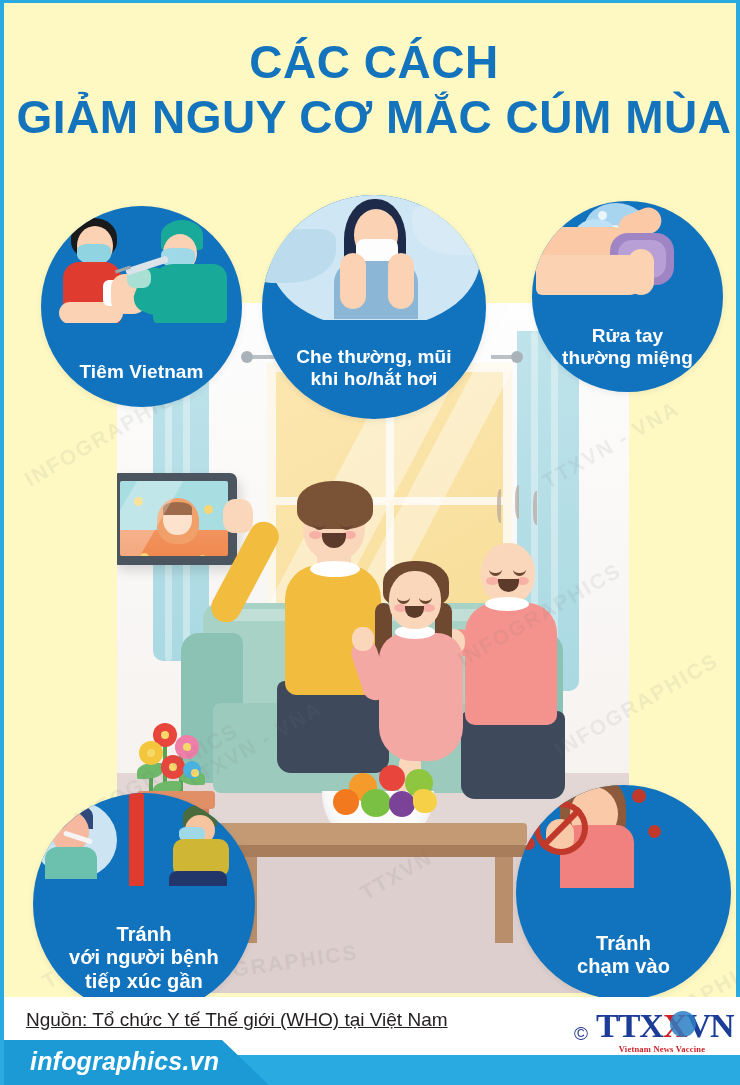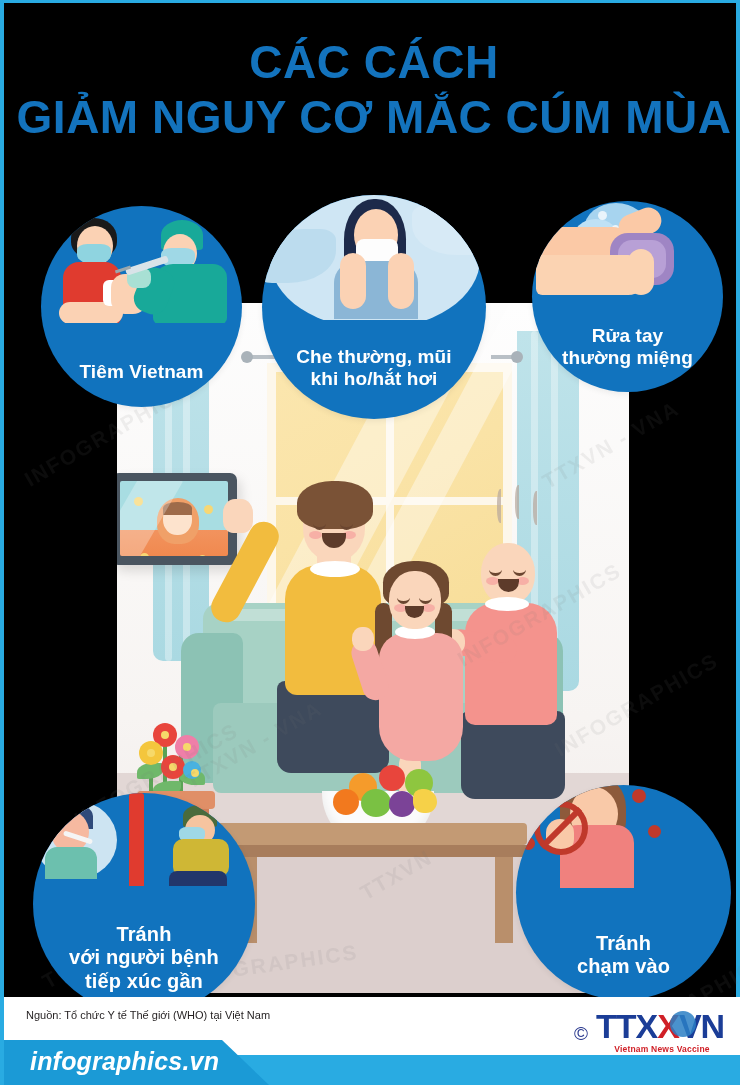--- a/index.html
+++ b/index.html
@@ -1,18 +1,18 @@
 <!DOCTYPE html>
 <html><head>
 <meta charset="utf-8">
 <style>
   html,body{margin:0;padding:0;background:#ffffff;}
   body{width:740px;height:1085px;font-family:"Liberation Sans",sans-serif;overflow:hidden;}
 
-  .poster{position:relative;width:740px;height:1085px;background:#000000;box-sizing:border-box;
+  .poster{position:relative;width:740px;height:1085px;background:#fef9c3;box-sizing:border-box;
           border-left:4px solid #29ABE2;border-right:4px solid #29ABE2;border-top:3px solid #29ABE2;}
 
   
   .title-wrap{position:absolute;top:36px;left:0;width:740px;text-align:center;}
   .title-l1{font-size:46px;font-weight:bold;color:#1373BD;letter-spacing:.5px;line-height:1.0;}
   .title-l2{font-size:46px;font-weight:bold;color:#1373BD;letter-spacing:.5px;line-height:1.15;margin-top:6px;}
 
   
   .scene{position:absolute;left:113px;top:300px;width:512px;height:690px;overflow:hidden;background:#ffffff;}
   .scene-wall{position:absolute;inset:0;background:linear-gradient(180deg,#fdfdfd 0%,#f7f4f2 60%,#efe9e7 100%);}
@@ -108,26 +108,26 @@
   .connector-dot{position:absolute;width:12px;height:12px;border-radius:50%;background:#a9b2b9;}
 
   
   .b-white{position:absolute;background:#fff;}
   .skin{position:absolute;background:#fbd2b4;border-radius:50%;}
   .teal{position:absolute;background:#18a999;}
   .mask{position:absolute;background:#8fd4e0;border-radius:30% 30% 48% 48%;}
 
   
   .footer{position:absolute;left:0;bottom:0;width:740px;height:88px;background:#fff;}
-  .source{position:absolute;left:22px;top:12px;font-size:11px;color:#231f20;}
+  .source{position:absolute;left:22px;top:12px;font-size:19px;color:#231f20;text-decoration:underline;}
   .bar{position:absolute;left:0;bottom:0;width:740px;height:30px;background:#29ABE2;}
   .tab{position:absolute;left:0;bottom:0;width:265px;height:45px;background:#1b9ad6;
        clip-path:polygon(0 0,218px 0,265px 45px,0 45px);}
   .tab-text{position:absolute;left:26px;bottom:9px;font-size:25px;font-style:italic;font-weight:bold;color:#fff;letter-spacing:.2px;}
-  .logo{position:absolute;right:16px;bottom:26px;width:132px;height:50px;}
+  .logo{position:absolute;right:16px;bottom:26px;width:132px;height:50px;font-family:Liberation Serif, serif;}
   .copy{position:absolute;right:156px;bottom:40px;font-size:19px;color:#2b3a8f;}
   .ttxvn{font-size:34px;font-weight:bold;color:#1b3d97;letter-spacing:-1px;line-height:1;}
   .ttx-x{color:#d02027;}
   .vna{font-size:8.5px;font-weight:bold;color:#d02027;text-align:center;letter-spacing:.2px;margin-top:1px;}
   .logo-globe{position:absolute;left:74px;top:2px;width:26px;height:26px;border-radius:50%;
               background:#2a7fc4;opacity:.85;}
 
   .wm{position:absolute;color:rgba(120,120,120,.10);font-size:21px;font-weight:bold;
       letter-spacing:2px;pointer-events:none;white-space:nowrap;}
 </style>

